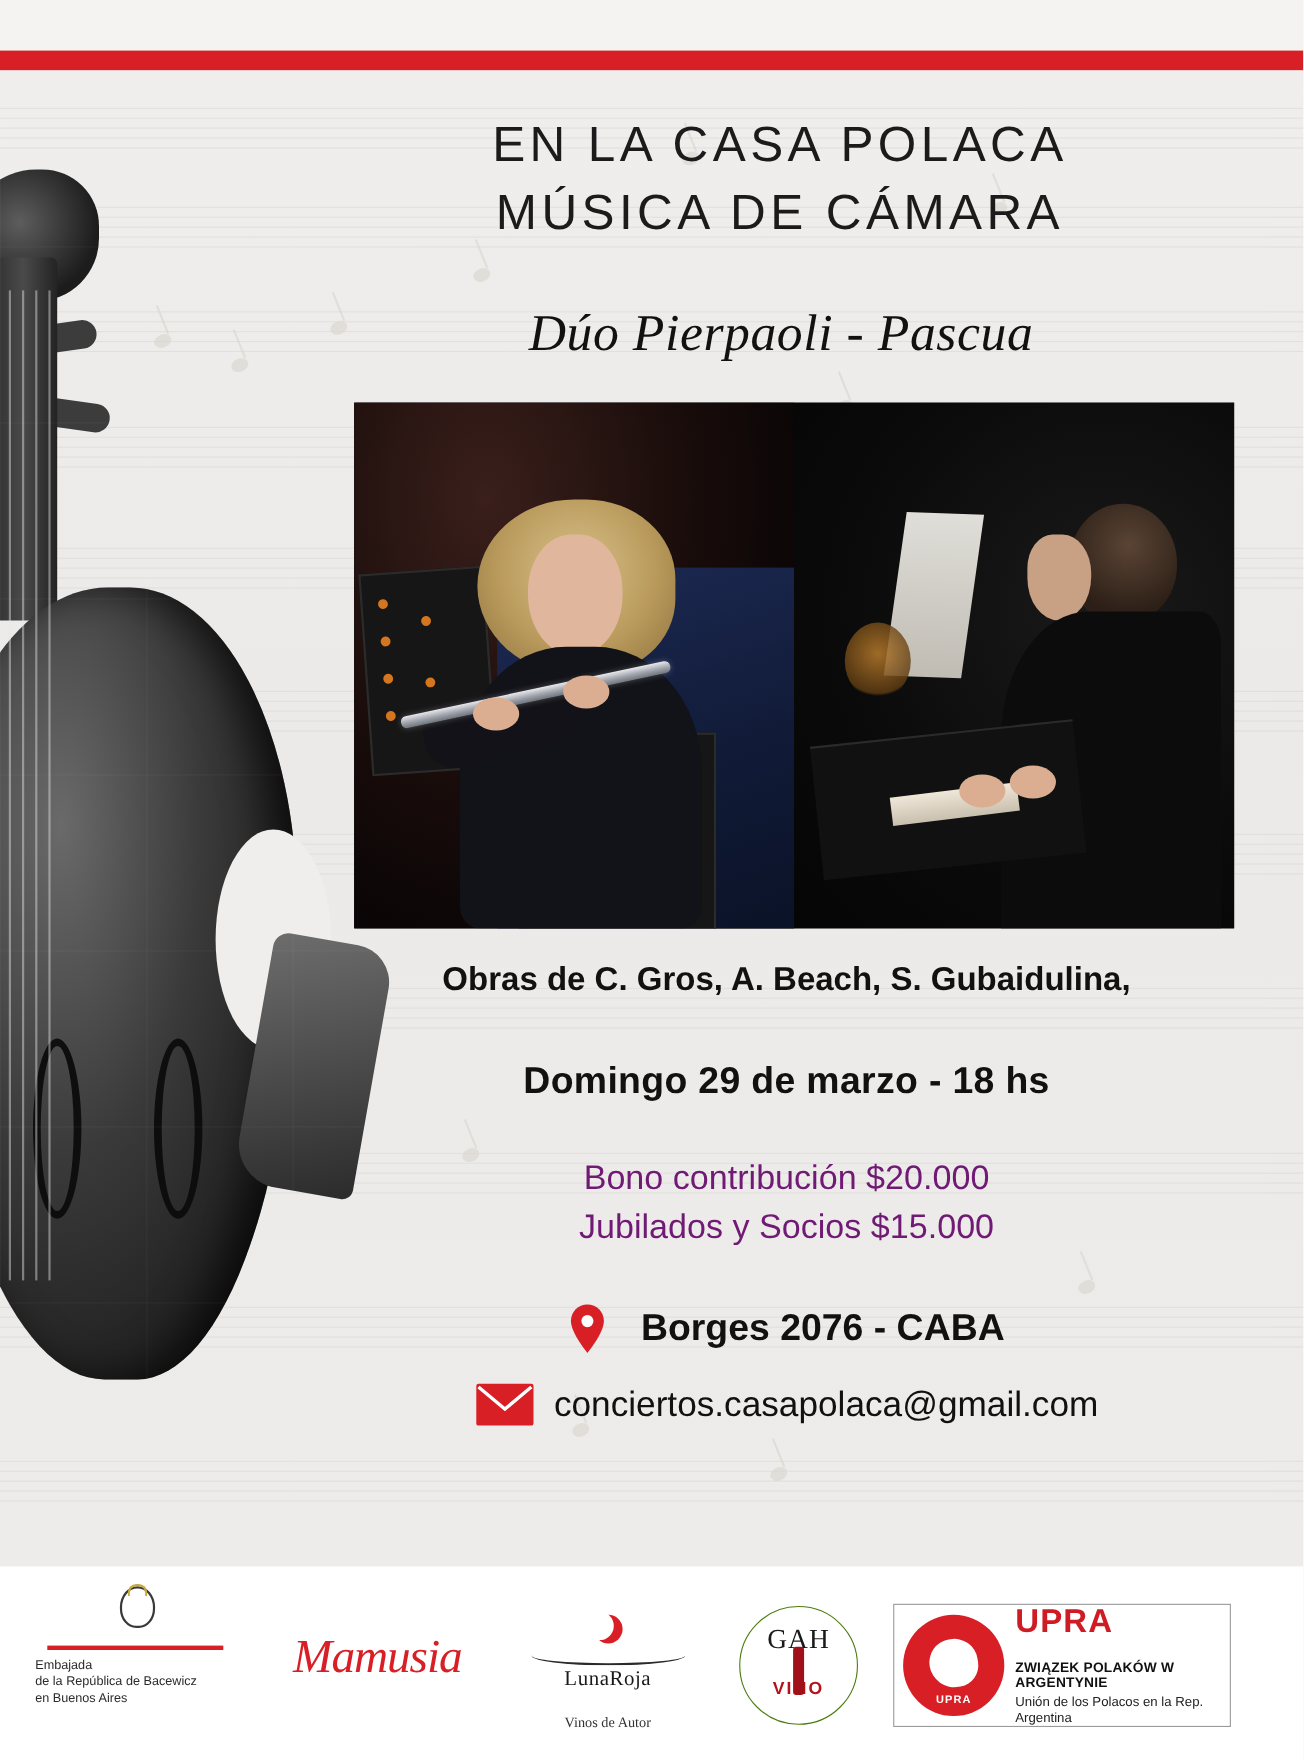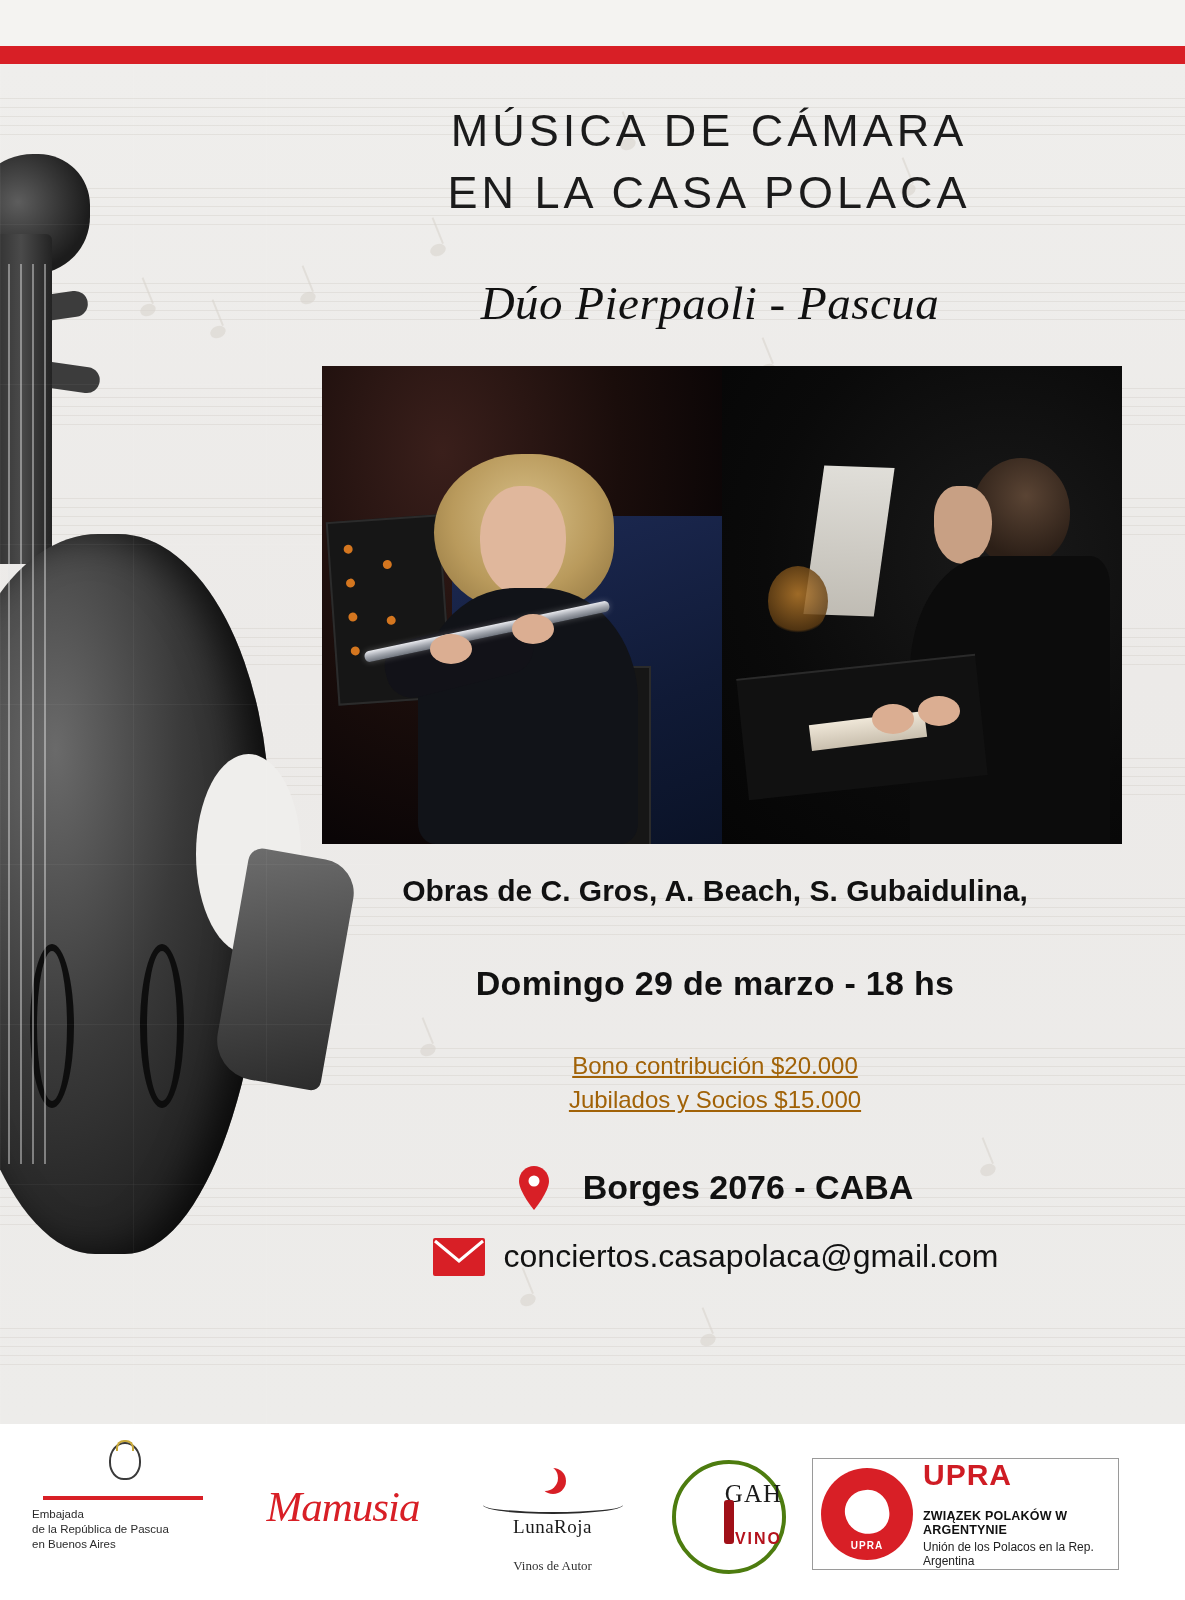--- a/index.html
+++ b/index.html
@@ -341,26 +341,25 @@
 
   .date {
     font-size: 34px;
     font-weight: bold;
     color: #111;
     margin: 50px 0 0 0;
     letter-spacing: .3px;
   }
 
   .prices {
-    font-size: 24px;
-    color: #a16207;
+    font-size: 31px;
+    color: #701a75;
     line-height: 1.42;
     margin: 46px 0 0 0;
     font-weight: 400;
-    text-decoration: underline;
   }
 
   .address-row {
     display: flex;
     align-items: center;
     justify-content: center;
     gap: 32px;
     margin: 48px 0 0 0;
   }
   .address-text {
@@ -484,24 +483,23 @@
   .luna-sub {
     font-family: "Liberation Serif", serif;
     font-size: 13px;
     color: #333;
     margin-top: 20px;
   }
 
   .gah {
     left: 672px; top: 36px;
     width: 106px; height: 106px;
-    border: 4px solid #4d7c0f;
+    border: 1px solid #4d7c0f;
     border-radius: 50%;
     background: #fff;
-    text-align: right;
   }
   .gah-txt {
     font-family: "Liberation Serif", serif;
     font-size: 25px;
     color: #1a1a1a;
     margin-top: 16px;
     letter-spacing: 1px;
   }
   .gah-vino {
     font-size: 16px;
@@ -691,22 +689,22 @@
     <div class="string" style="left:20px"></div>
     <div class="string" style="left:32px"></div>
     <div class="string" style="left:44px"></div>
     <div class="bridge-piece"></div>
     <div class="grid-overlay"></div>
   </div>
 
   <div class="content">
 
     <div class="title">
+      <div>EN LA CASA POLACA</div>
       <div>MÚSICA DE CÁMARA</div>
-      <div>EN LA CASA POLACA</div>
     </div>
 
     <div class="duo">Dúo Pierpaoli - Pascua</div>
 
     <div class="photo">
       <div class="half left-half">
         <div class="stage-blue"></div>
         <div class="music-stand stand-a">
           <div class="stand-dot" style="left:14px; top:22px"></div>
           <div class="stand-dot" style="left:14px; top:56px"></div>
@@ -778,21 +776,21 @@
 
   </div>
 
   <div class="footer">
 
     <div class="logo emb">
       <div class="eagle"></div>
       <div class="emb-rule"></div>
       <div class="emb-txt">
         <div>Embajada</div>
-        <div>de la República de Pascua</div>
+        <div>de la República de Bacewicz</div>
         <div>en Buenos Aires</div>
       </div>
     </div>
 
     <div class="logo mamusia">Mamusia</div>
 
     <div class="logo lunaroja">
       <div class="luna-moon"></div>
       <div class="luna-wave"></div>
       <div class="luna-name">LunaRoja</div>

